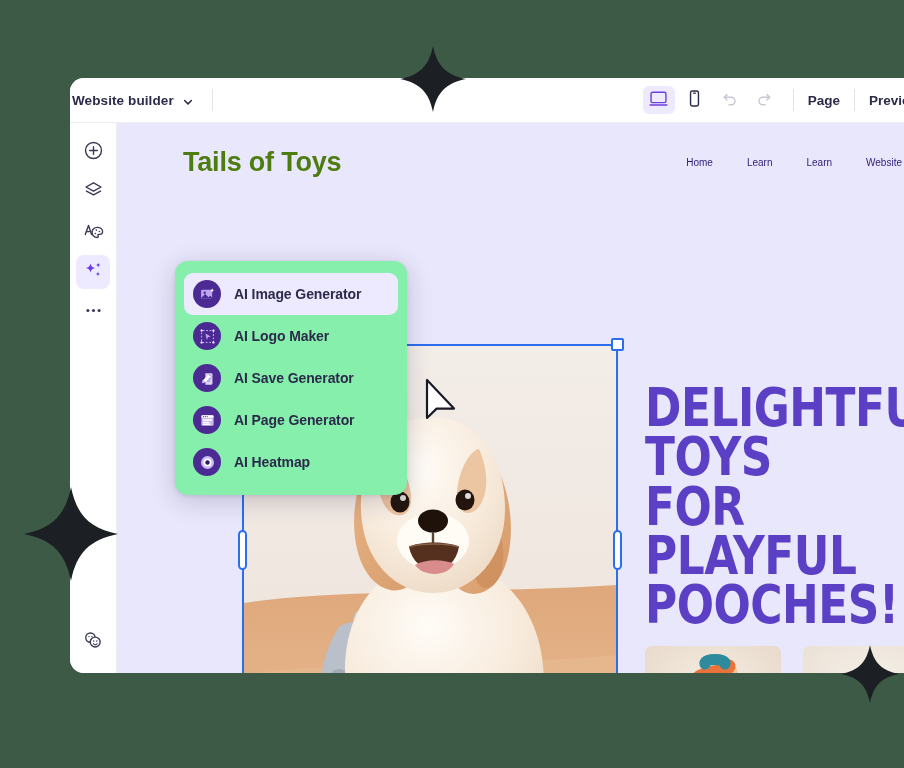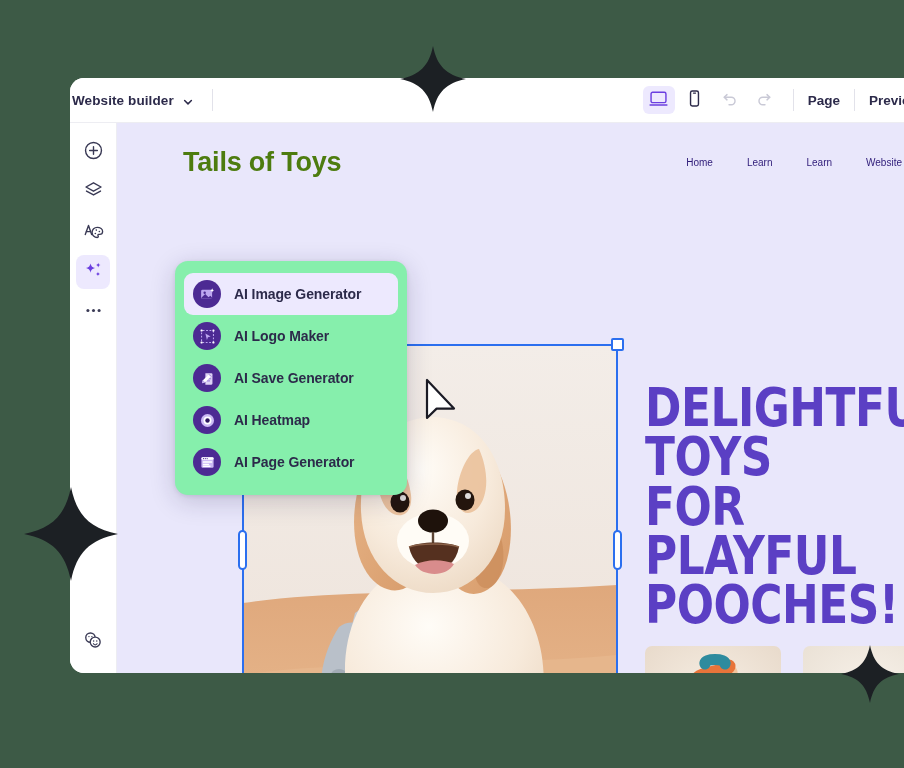--- a/index.html
+++ b/index.html
@@ -562,47 +562,47 @@
             <path d="M14 6 17 9" stroke="#8B6FD6" stroke-width="1.3"></path>
             <path d="M4.2 18.6 5.6 14.4l2.9 3Z" fill="#BDA7F0"></path>
           </svg>
         </span>
         <span class="ai-label">AI Save Generator</span>
       </div>
 
       <div class="ai-item">
         <span class="ai-ico">
           <svg width="17" height="17" viewBox="0 0 24 24" fill="none">
-            <circle cx="12" cy="12" r="9.2" fill="#CBB9F4"></circle>
-            <circle cx="12" cy="12" r="5.6" fill="#ffffff"></circle>
-            <circle cx="12" cy="12" r="3.1" fill="#2D1760"></circle>
-          </svg>
-        </span>
-        <span class="ai-label">AI Heatmap</span>
-      </div>
-
-      <div class="ai-item">
-        <span class="ai-ico">
-          <svg width="17" height="17" viewBox="0 0 24 24" fill="none">
             <rect x="3.4" y="4.6" width="17.2" height="14.8" rx="1.8" fill="#CBB9F4"></rect>
             <rect x="3.4" y="4.6" width="17.2" height="3.6" rx="1.8" fill="#ffffff"></rect>
             <g fill="#4C2A93">
               <circle cx="6.3" cy="6.4" r=".85"></circle>
                 <circle cx="8.9" cy="6.4" r=".85"></circle>
               <circle cx="11.5" cy="6.4" r=".85"></circle>
             </g>
             <g fill="#ffffff">
               <rect x="5.4" y="10.2" width="13.2" height="2.1" rx=".8"></rect>
               <rect x="5.4" y="13.6" width="9" height="1.8" rx=".8"></rect>
               <rect x="5.4" y="16.4" width="11" height="1.8" rx=".8"></rect>
             </g>
           </svg>
         </span>
         <span class="ai-label">AI Page Generator</span>
       </div>
+
+      <div class="ai-item">
+        <span class="ai-ico">
+          <svg width="17" height="17" viewBox="0 0 24 24" fill="none">
+            <circle cx="12" cy="12" r="9.2" fill="#CBB9F4"></circle>
+            <circle cx="12" cy="12" r="5.6" fill="#ffffff"></circle>
+            <circle cx="12" cy="12" r="3.1" fill="#2D1760"></circle>
+          </svg>
+        </span>
+        <span class="ai-label">AI Heatmap</span>
+      </div>
     </div>
 
     <div id="cursor">
       <svg width="34" height="46" viewBox="0 0 34 46" fill="none">
         <path d="M3 2 L3 40 L12.6 30.6 L30 30.6 Z" fill="#ffffff" stroke="#1B1B25" stroke-width="2.2" stroke-linejoin="round"></path>
       </svg>
     </div>
 
   </div>
 </div>

